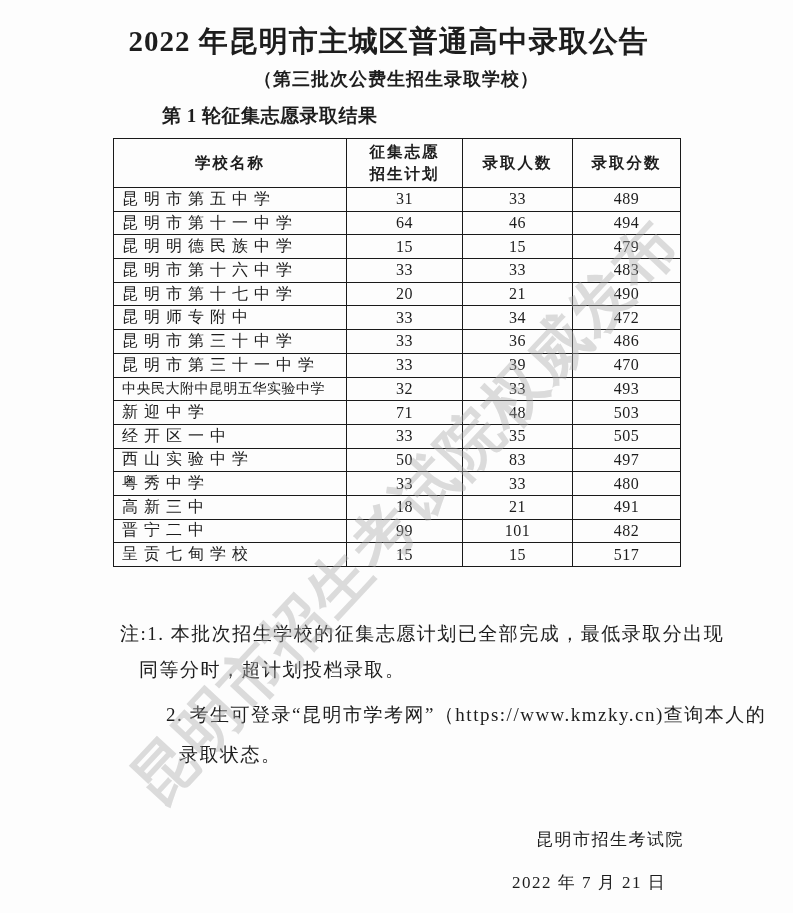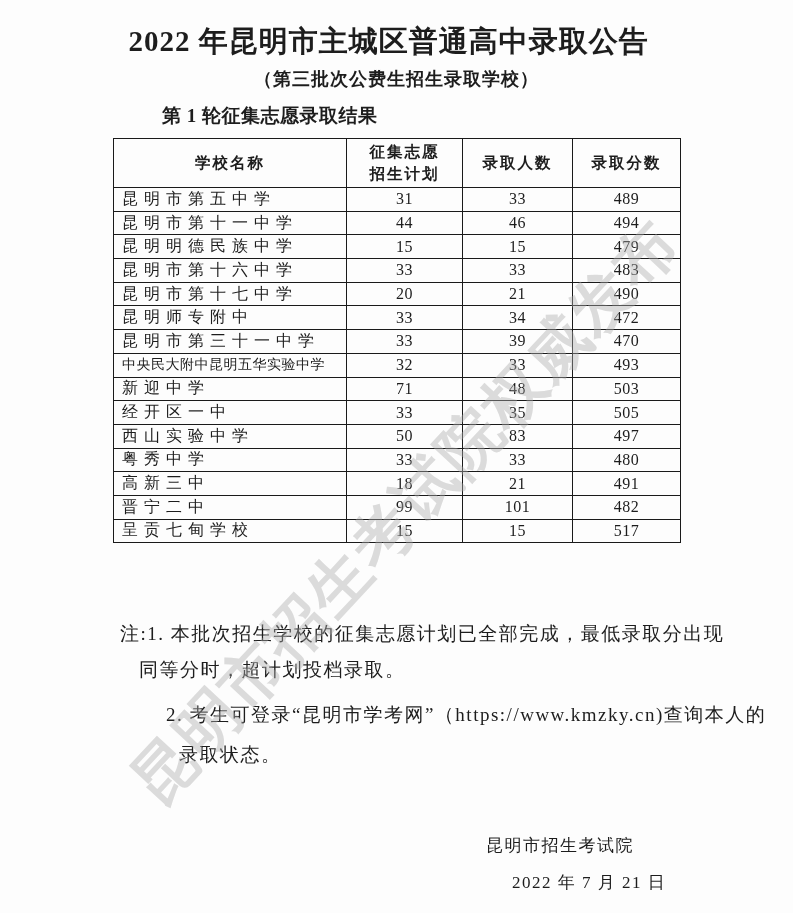--- a/index.html
+++ b/index.html
@@ -143,21 +143,21 @@
     <tr>
       <td class="school">昆明市第五中学</td>
       <td class="num">31</td>
       <td class="num">33</td>
       <td class="num">489</td>
     </tr>
 
 
     <tr>
       <td class="school">昆明市第十一中学</td>
-      <td class="num">44</td>
+      <td class="num">64</td>
       <td class="num">46</td>
       <td class="num">494</td>
     </tr>
 
     <tr>
       <td class="school">昆明明德民族中学</td>
       <td class="num">15</td>
       <td class="num">15</td>
       <td class="num">479</td>
     </tr>
@@ -176,20 +176,26 @@
       <td class="num">490</td>
     </tr>
 
     <tr>
       <td class="school">昆明师专附中</td>
       <td class="num">33</td>
       <td class="num">34</td>
       <td class="num">472</td>
     </tr>
 
+    <tr>
+      <td class="school">昆明市第三十中学</td>
+      <td class="num">33</td>
+      <td class="num">36</td>
+      <td class="num">486</td>
+    </tr>
 
     <tr>
       <td class="school">昆明市第三十一中学</td>
       <td class="num">33</td>
       <td class="num">39</td>
       <td class="num">470</td>
     </tr>
 
     <tr>
       <td class="school long">中央民大附中昆明五华实验中学</td>
@@ -248,16 +254,16 @@
       <td class="num">517</td>
     </tr>
   </tbody>
   </table>
 
   <div class="note-line" style="left:120px; top:621px;">注:1. 本批次招生学校的征集志愿计划已全部完成，最低录取分出现</div>
   <div class="note-line" style="left:139px; top:657px;">同等分时，超计划投档录取。</div>
   <div class="note-line" style="left:166px; top:702px;">2. 考生可登录“昆明市学考网”（https://www.kmzky.cn)查询本人的</div>
   <div class="note-line" style="left:179px; top:742px;">录取状态。</div>
 
-  <div class="footer-line" style="left:486px; top:828px;margin-top:6px;">昆明市招生考试院</div>
+  <div class="footer-line" style="left:536px; top:828px;">昆明市招生考试院</div>
   <div class="footer-line" style="left:512px; top:871px;">2022 年 7 月 21 日</div>
 
 </div>
 
 </body></html>

